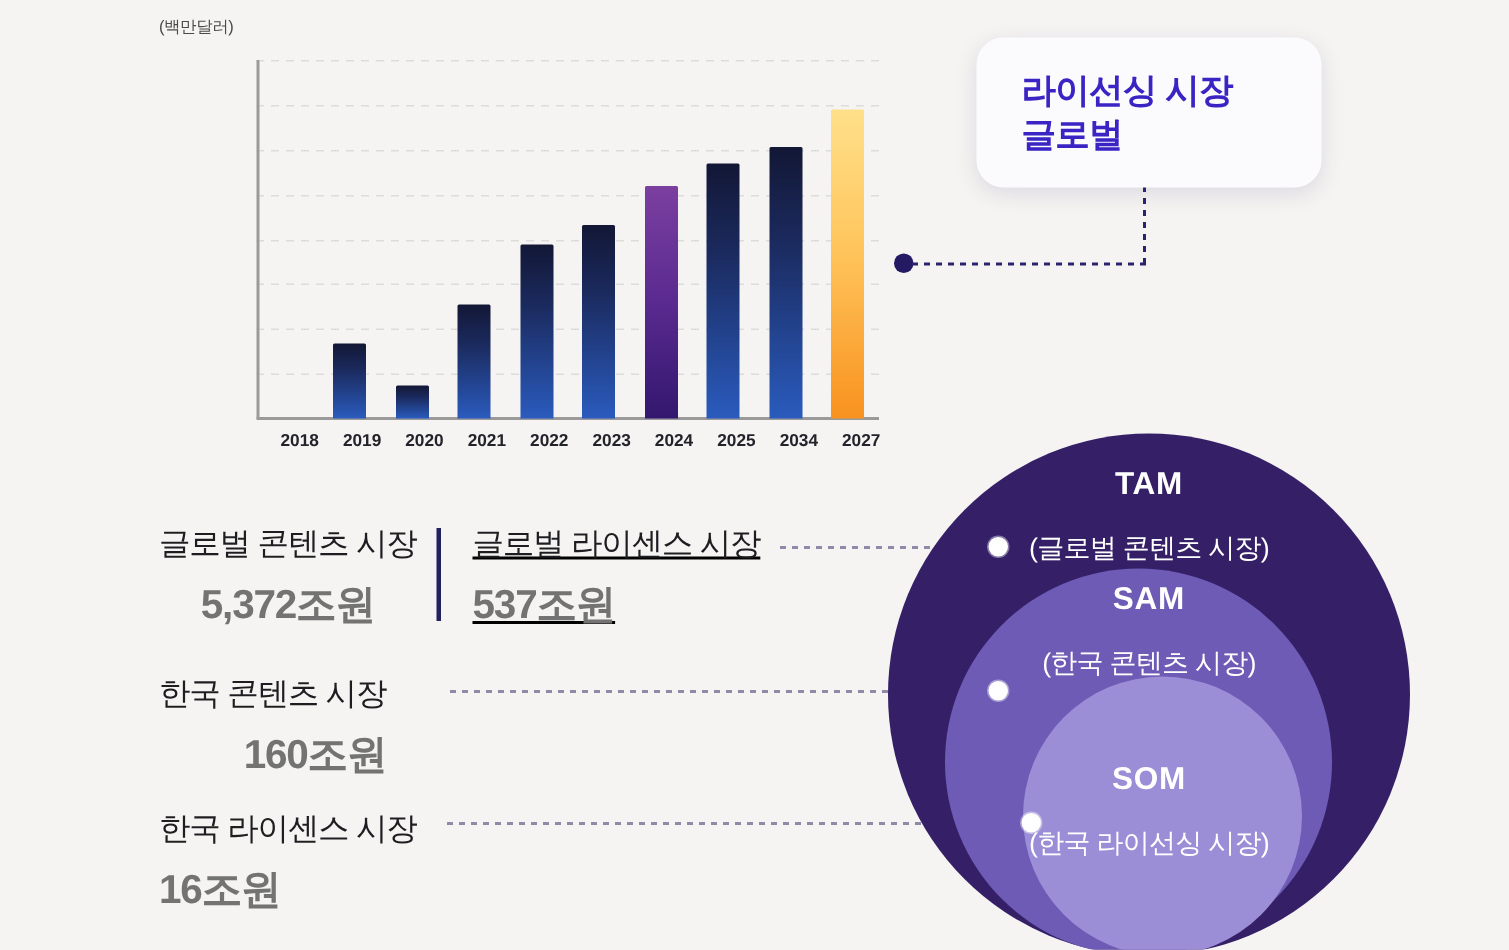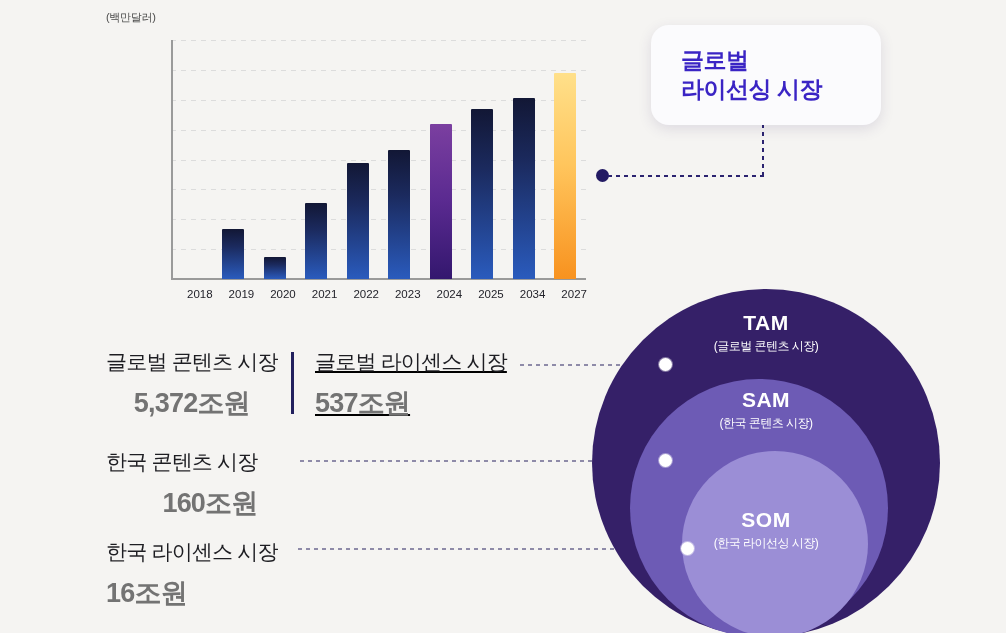--- a/index.html
+++ b/index.html
@@ -35,21 +35,21 @@
   }
   .barcell{flex:1;display:flex;justify-content:center;align-items:flex-end;height:100%;}
   .bar{width:22px;border-radius:1px 1px 0 0;}
   .bar.navy{background:linear-gradient(to bottom,#121735 0%,#1b2a5e 35%,#2a5bbd 100%);}
   .bar.purple{background:linear-gradient(to bottom,#7b3fa0 0%,#5a2a90 50%,#33176e 100%);}
   .bar.orange{background:linear-gradient(to bottom,#ffe08a 0%,#ffc55c 45%,#f8921f 100%);}
   .xlabels{
     position:absolute;left:171px;top:288px;width:415px;
     display:flex;
   }
-  .xlabel{flex:1;text-align:center;font-size:11.5px;font-weight:normal;color:#23232b;margin-left:16px;}
+  .xlabel{flex:1;text-align:center;font-size:11.5px;font-weight:bold;color:#23232b;margin-left:16px;}
 
   
   .callout{
     position:absolute;left:651px;top:25px;width:230px;height:100px;
     background:#fbfbfd;border-radius:18px;
     box-shadow:0 4px 14px rgba(60,50,110,.13);
     display:flex;flex-direction:column;justify-content:center;
     padding-left:30px;box-sizing:border-box;
   }
   .callout-line{
@@ -107,21 +107,21 @@
   .circles{position:absolute;left:592px;top:289px;width:348px;height:348px;}
   .circ{position:absolute;border-radius:50%;}
   .tam{left:0;top:0;width:348px;height:348px;background:#352068;}
   .sam{left:38px;top:90px;width:258px;height:258px;background:#6d5bb5;}
   .som{left:90px;top:162px;width:186px;height:186px;background:#9b8ed6;}
   .c-label{
     position:absolute;width:100%;text-align:center;color:#ffffff;
     pointer-events:none;
   }
   .c-abbr{font-size:21px;font-weight:bold;letter-spacing:0.5px;}
-  .c-sub{font-size:12px;margin-top:3px;letter-spacing:-0.5px;}
+  .c-sub{font-size:18px;margin-top:18px;letter-spacing:-0.5px;}
   .lab-tam{left:0;top:22px;}
   .lab-sam{left:0;top:99px;}
   .lab-som{left:0;top:219px;}
 </style>
 </head>
 <body>
 
 <div class="root">
 
   <div class="chart-wrap">
@@ -183,22 +183,22 @@
         <div class="xlabel">2025</div>
         <div class="xlabel">2034</div>
         <div class="xlabel">2027</div>
       </div>
   </div>
 
   <div class="cl-dot"></div>
   <div class="cl-h"></div>
   <div class="cl-v"></div>
   <div class="callout">
+    <div class="callout-line">라이선싱 시장</div>
     <div class="callout-line">글로벌</div>
-    <div class="callout-line">라이선싱 시장</div>
   </div>
 
   <div class="divider"></div>
 
   <div class="s1">
     <div class="stat-title">글로벌 콘텐츠 시장</div>
     <div class="stat-value">5,372조원</div>
   </div>
 
   <div class="s2">

